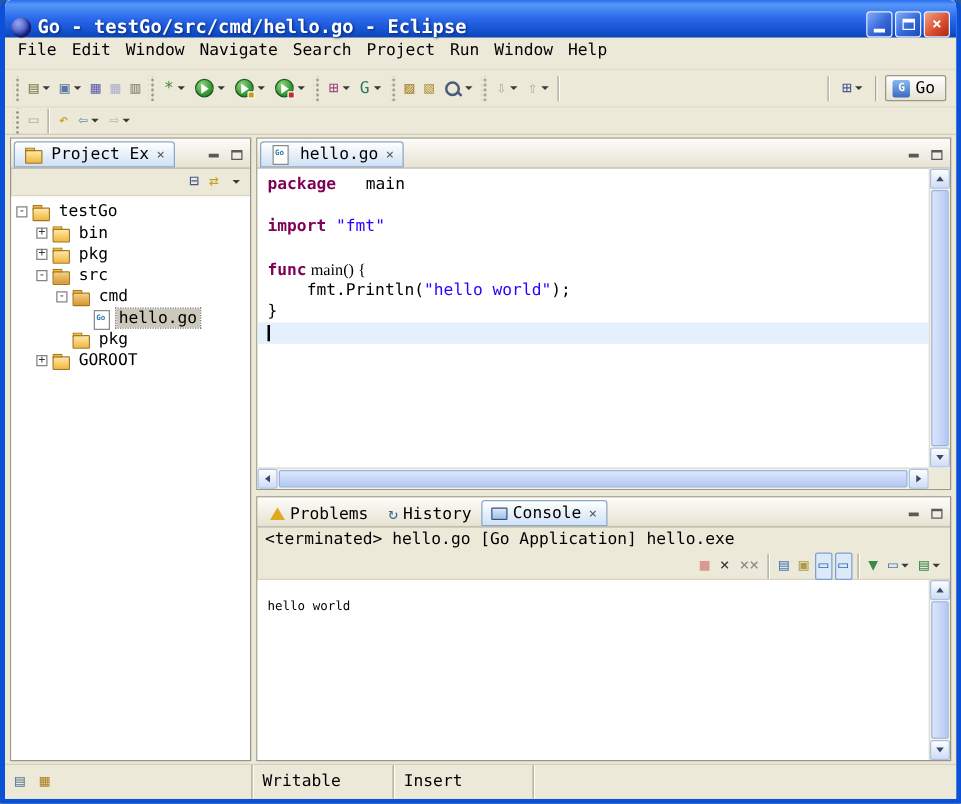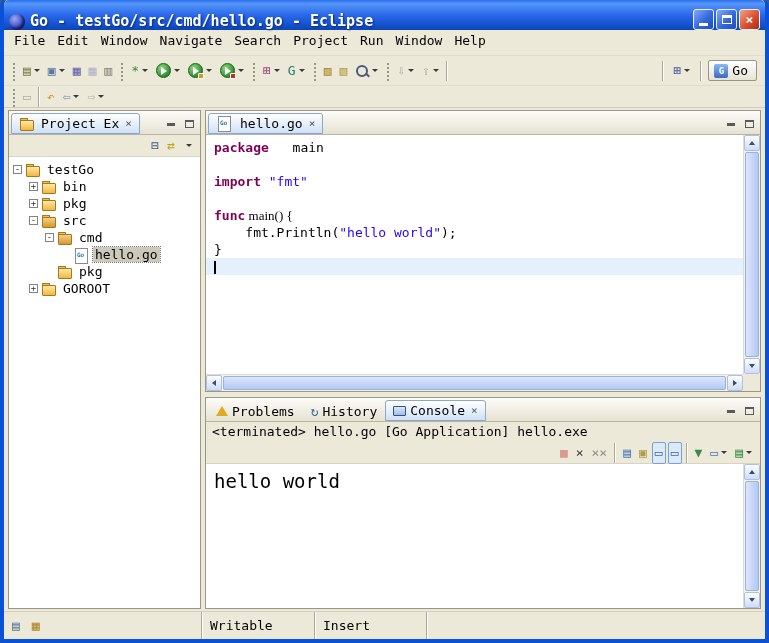--- a/index.html
+++ b/index.html
@@ -84,21 +84,21 @@
 .hthumb{position:absolute;top:1px;bottom:1px;left:1px;right:1px;background:linear-gradient(180deg,#dce6fc,#b4c8f2);border:1px solid #94b2e4;border-radius:2px}
 .tri{width:0;height:0;display:block}
 .t-up{border-left:3px solid transparent;border-right:3px solid transparent;border-bottom:4px solid #3a4a6a}
 .t-down{border-left:3px solid transparent;border-right:3px solid transparent;border-top:4px solid #3a4a6a}
 .t-left{border-top:3px solid transparent;border-bottom:3px solid transparent;border-right:4px solid #3a4a6a}
 .t-right{border-top:3px solid transparent;border-bottom:3px solid transparent;border-left:4px solid #3a4a6a}
 
 .cinfo{height:20px;flex:none;font-size:13px;padding:2px 6px;white-space:nowrap;overflow:hidden}
 .ctoolbar{height:22px;flex:none;display:flex;align-items:center;justify-content:flex-end;padding:0 4px;border-bottom:1px solid #d8d4c4}
 .console-body{flex:1;position:relative;background:#fff;min-height:0}
-.console-out{position:absolute;top:0;left:0;right:17px;bottom:0;padding:6px 8px;font-size:19px;white-space:pre}
+.console-out{position:absolute;top:0;left:0;right:17px;bottom:0;padding:16px 8px;font-size:10px;white-space:pre}
 .tabic{display:inline-flex;align-items:center;justify-content:center;flex:none}
 .ic-problems{width:0;height:0;border-left:6px solid transparent;border-right:6px solid transparent;border-bottom:10px solid #e0aa20}
 .ic-history{color:#3a6a9a;font-size:13px}
 .ic-console{width:13px;height:10px;border:1px solid #35507a;background:linear-gradient(#dce8f8,#9cc0ea);border-radius:1px}
 
 .statusbar{height:28px;flex:none;display:flex;align-items:stretch;border-top:1px solid #d4d0c0;background:#ece9d8;font-size:13px}
 .trim{width:197px;flex:none;display:flex;align-items:center;gap:12px;padding-left:8px}
 .trimic{font-size:13px}
 .t1{color:#5a7a9a}.t2{color:#b0892a}
 .scell{display:flex;align-items:center;padding:0 8px;border-left:1px solid #aca899;box-shadow:inset 1px 0 0 #fff}

